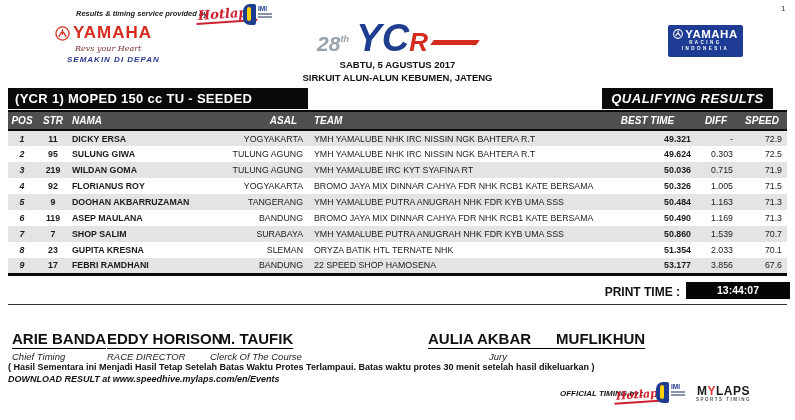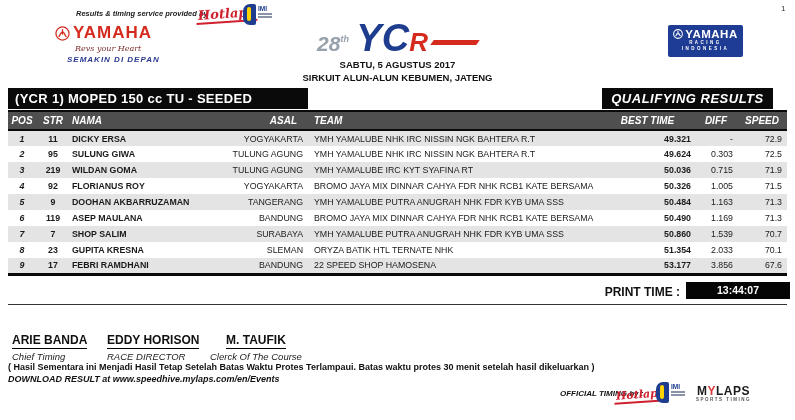--- a/index.html
+++ b/index.html
@@ -81,21 +81,21 @@
   .print-box { position:absolute; left:686px; top:282px; width:104px; height:17px; background:#050505; color:#fff;
                font-weight:bold; font-size:10.5px; line-height:17px; text-align:center; }
   .bottom-rule { position:absolute; left:8px; top:304px; width:779px; border-top:1px solid #333; }
 
   
   .official { position:absolute; top:330px; }
   .o1 { left:12px; }
   .o2 { left:107px; }
   .o3 { left:210px; text-align:center; }
   .o4 { left:428px; width:140px; text-align:center; }
-  .off-name { font-weight:bold; font-size:12px; border-bottom:1.5px solid #000; padding-bottom:1px;
+  .off-name { font-weight:bold; font-size:15px; border-bottom:1.5px solid #000; padding-bottom:1px;
               white-space:pre; display:inline-block; }
   .off-role { font-style:italic; font-size:9.5px; margin-top:2px; color:#222; }
 
   
   .note1 { position:absolute; left:8px; top:362px; font-weight:bold; font-size:9px; }
   .note2 { position:absolute; left:8px; top:374px; font-weight:bold; font-style:italic; font-size:9px; }
   .footer-label { position:absolute; left:560px; top:389px; font-weight:bold; font-style:italic; font-size:8px; }
   .hotlaps-bottom { position:absolute; left:614px; top:384px; }
   .hotlaps-bottom .hotlaps-text { font-size:11px; }
   .imi-bottom { left:656px; top:382px; }
@@ -294,20 +294,24 @@
     <div class="off-role">Chief Timing</div>
   </div>
   <div class="official o2">
     <span class="off-name">EDDY HORISON</span>
     <div class="off-role">RACE DIRECTOR</div>
   </div>
   <div class="official o3">
     <span class="off-name">M. TAUFIK</span>
     <div class="off-role">Clerck Of The Course</div>
   </div>
+  <div class="official o4">
+    <span class="off-name">AULIA AKBAR      MUFLIKHUN</span>
+    <div class="off-role">Jury</div>
+  </div>
 
   <div class="note1">( Hasil Sementara ini Menjadi Hasil Tetap Setelah Batas Waktu Protes Terlampaui. Batas waktu protes 30 menit setelah hasil dikeluarkan )</div>
   <div class="note2">DOWNLOAD RESULT at www.speedhive.mylaps.com/en/Events</div>
 
   <div class="footer-label">OFFICIAL TIMING by :</div>
   <div class="hotlaps hotlaps-bottom">
     <span class="hotlaps-text">Hotlaps</span>
   </div>
   <div class="imi imi-bottom">
     <div class="imi-shape">

